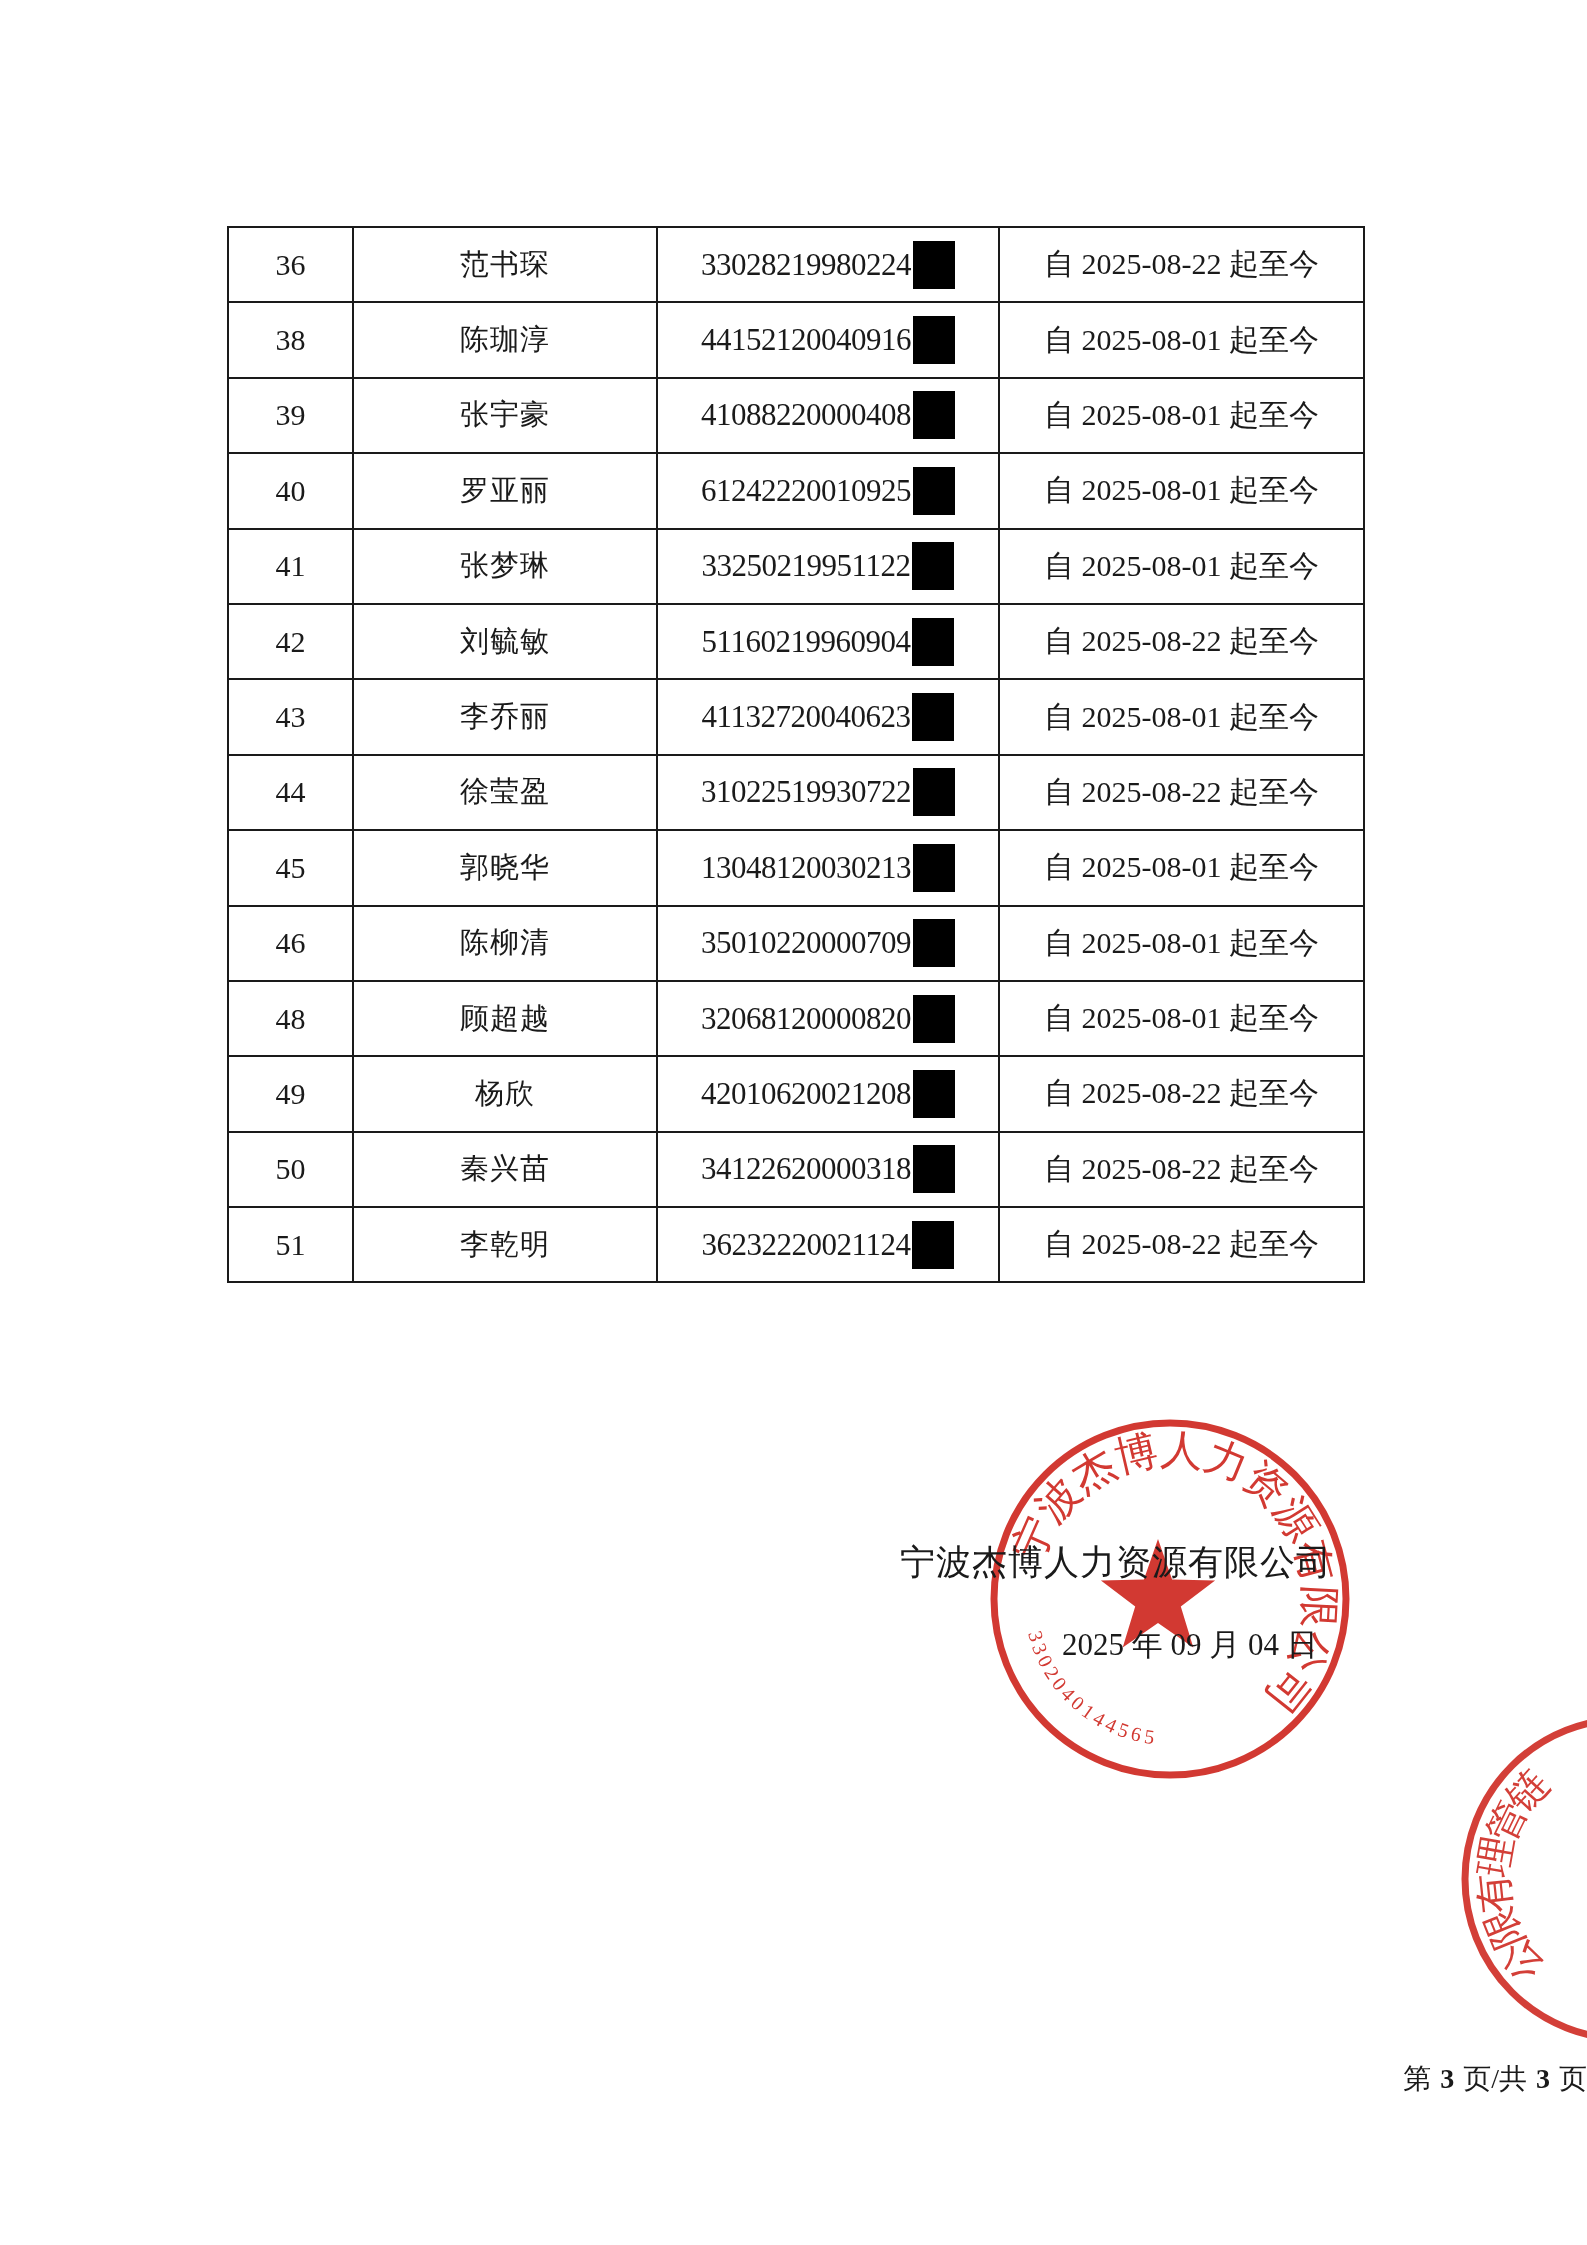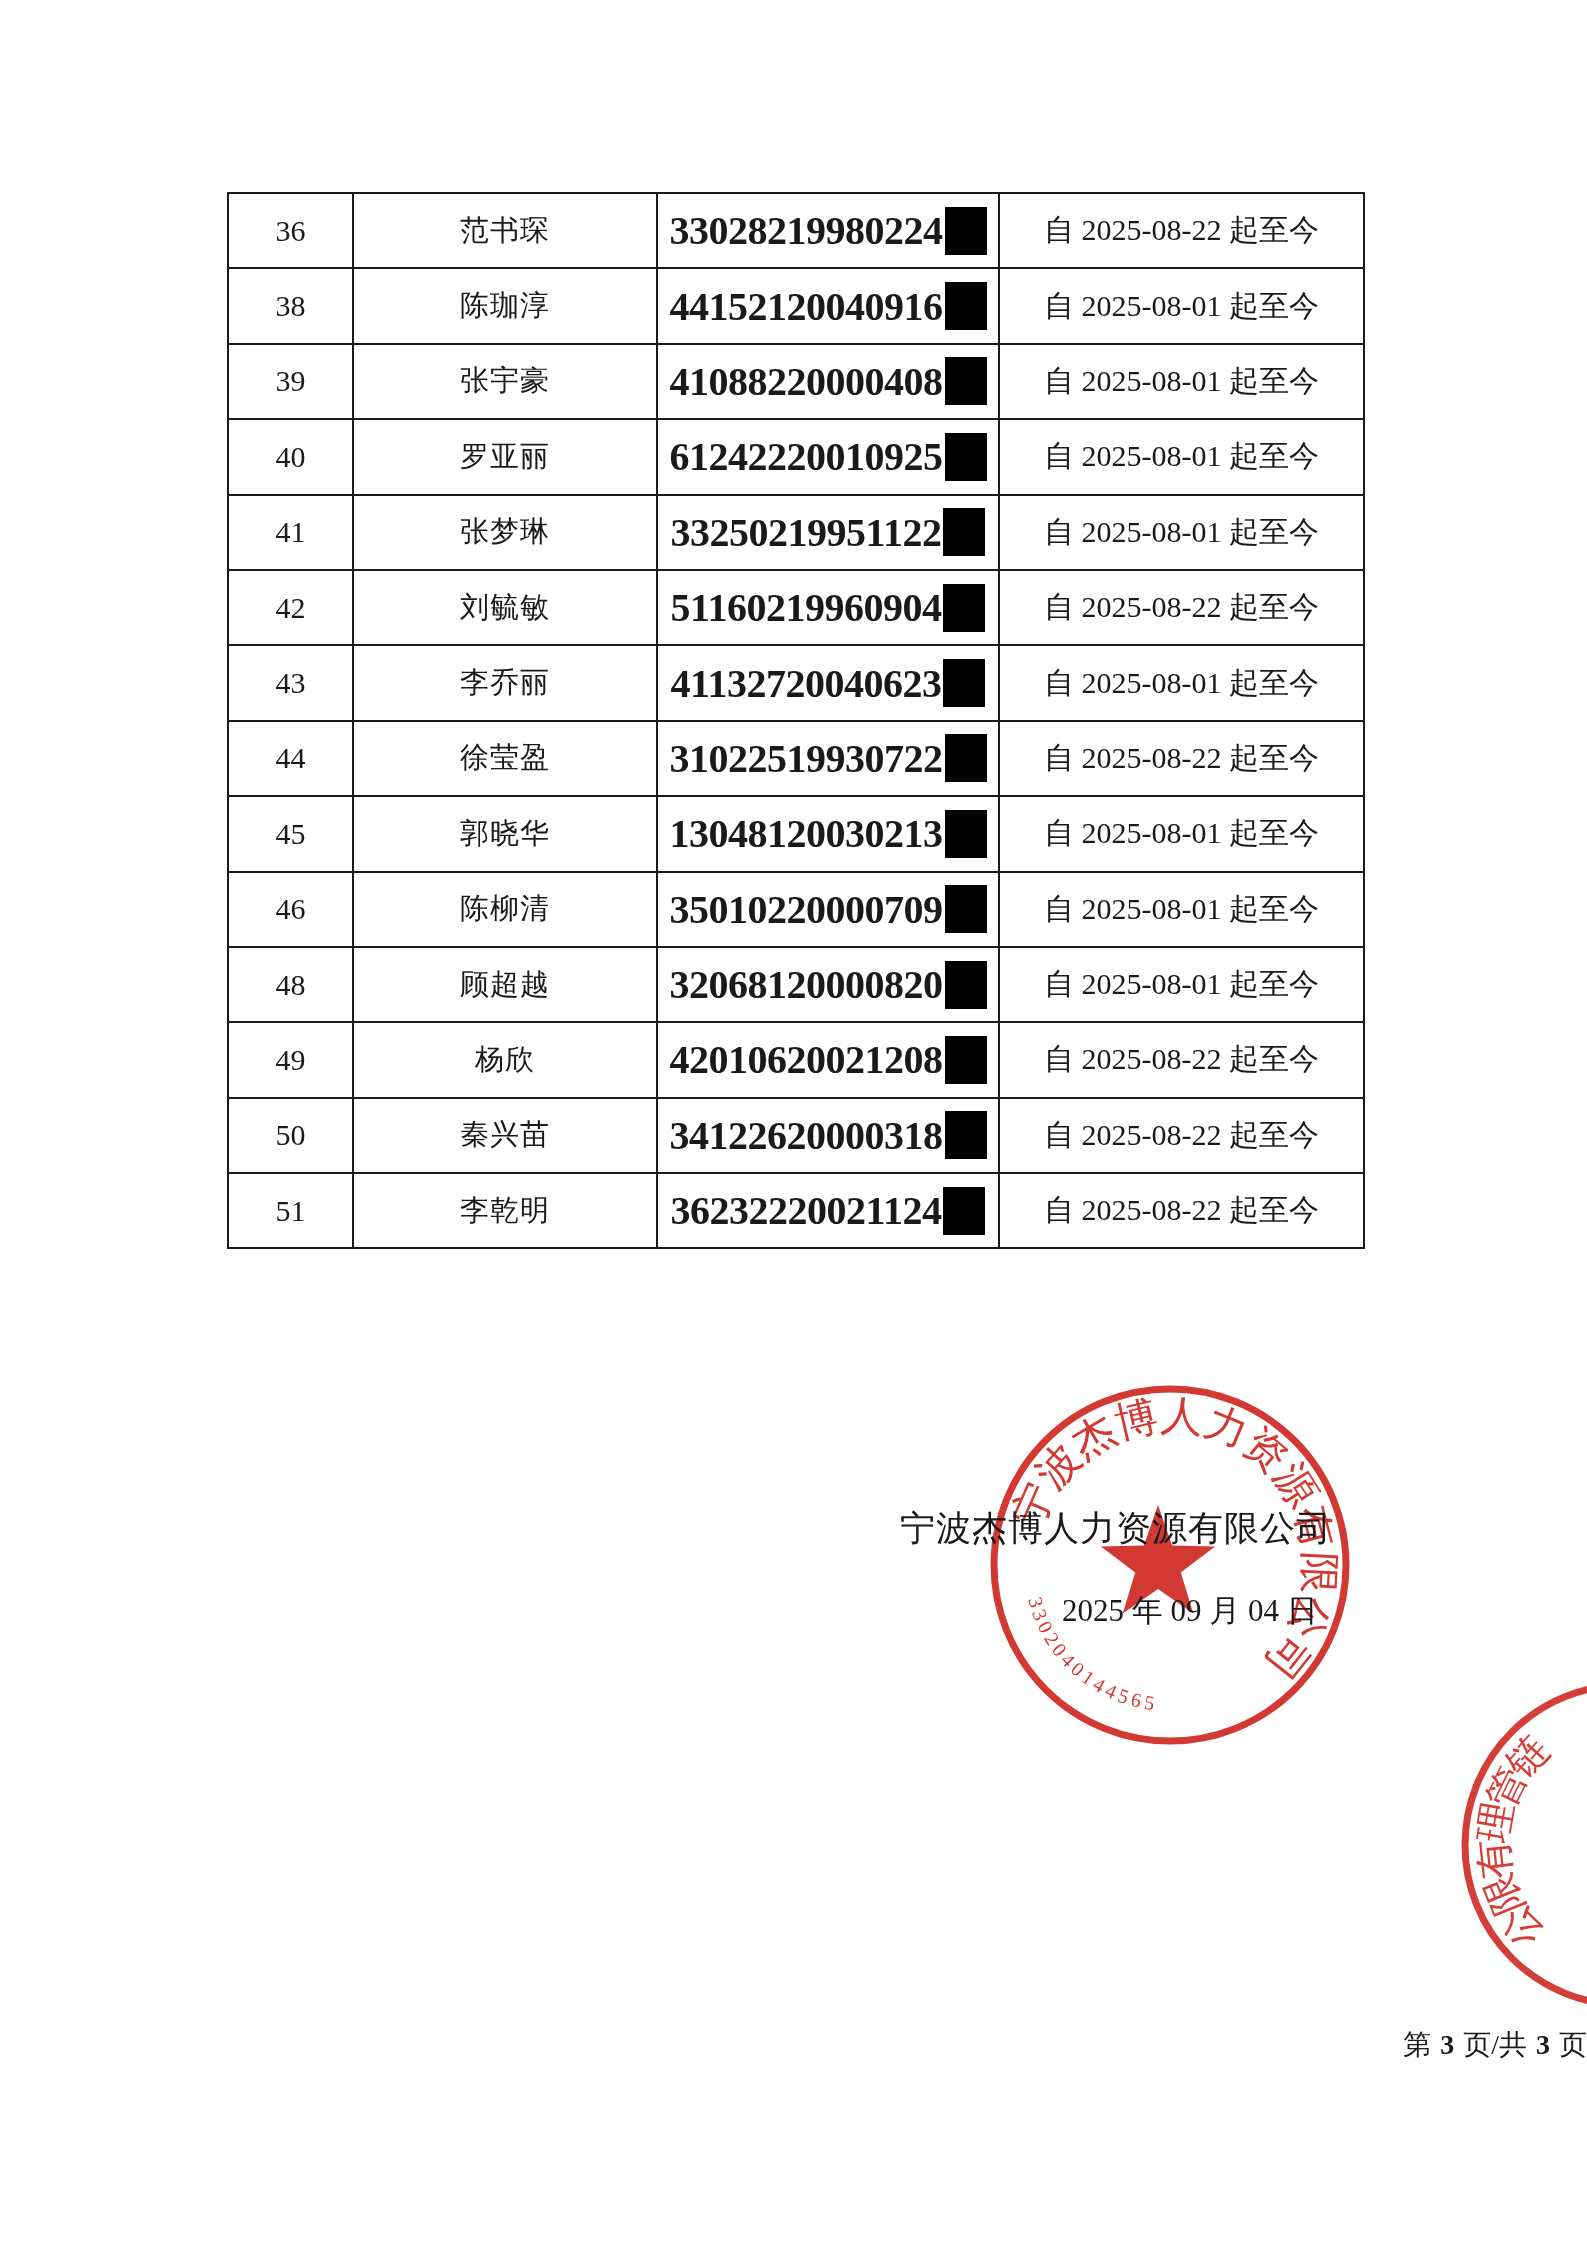--- a/index.html
+++ b/index.html
@@ -3,38 +3,39 @@
 <meta charset="utf-8">
 <style>
   html,body{margin:0;padding:0;background:#ffffff;}
   .page{
     position:relative;
     width:1587px;height:2104px;
     background:#ffffff;
     overflow:hidden;
     font-family:"Liberation Serif","DejaVu Serif",serif;
     color:#1a1a1a;
+    margin-top:34px;
   }
   
   table.roster{
     position:absolute;left:227px;top:192px;
     width:1136px;
     border-collapse:collapse;
     table-layout:fixed;
   }
   table.roster tr{height:75.4px;}
   table.roster td{
     border:2px solid #1a1a1a;
     text-align:center;vertical-align:middle;
     padding:0;
     overflow:hidden;
   }
   td.c-no{font-size:30px;}
   td.c-name{font-size:29px;letter-spacing:1px;}
-  td.c-id{font-size:40px;font-weight:bold;}
+  td.c-id{font-size:31px;}
   td.c-period{font-size:30px;}
   .id-wrap{display:flex;align-items:center;justify-content:center;}
   .id-text{letter-spacing:-0.5px;}
   .redaction-box{
     display:inline-block;width:42px;height:48px;
     background:#000;margin-left:2px;flex:0 0 auto;
   }
   
   .sig-company{
     position:absolute;left:900px;top:1505px;

